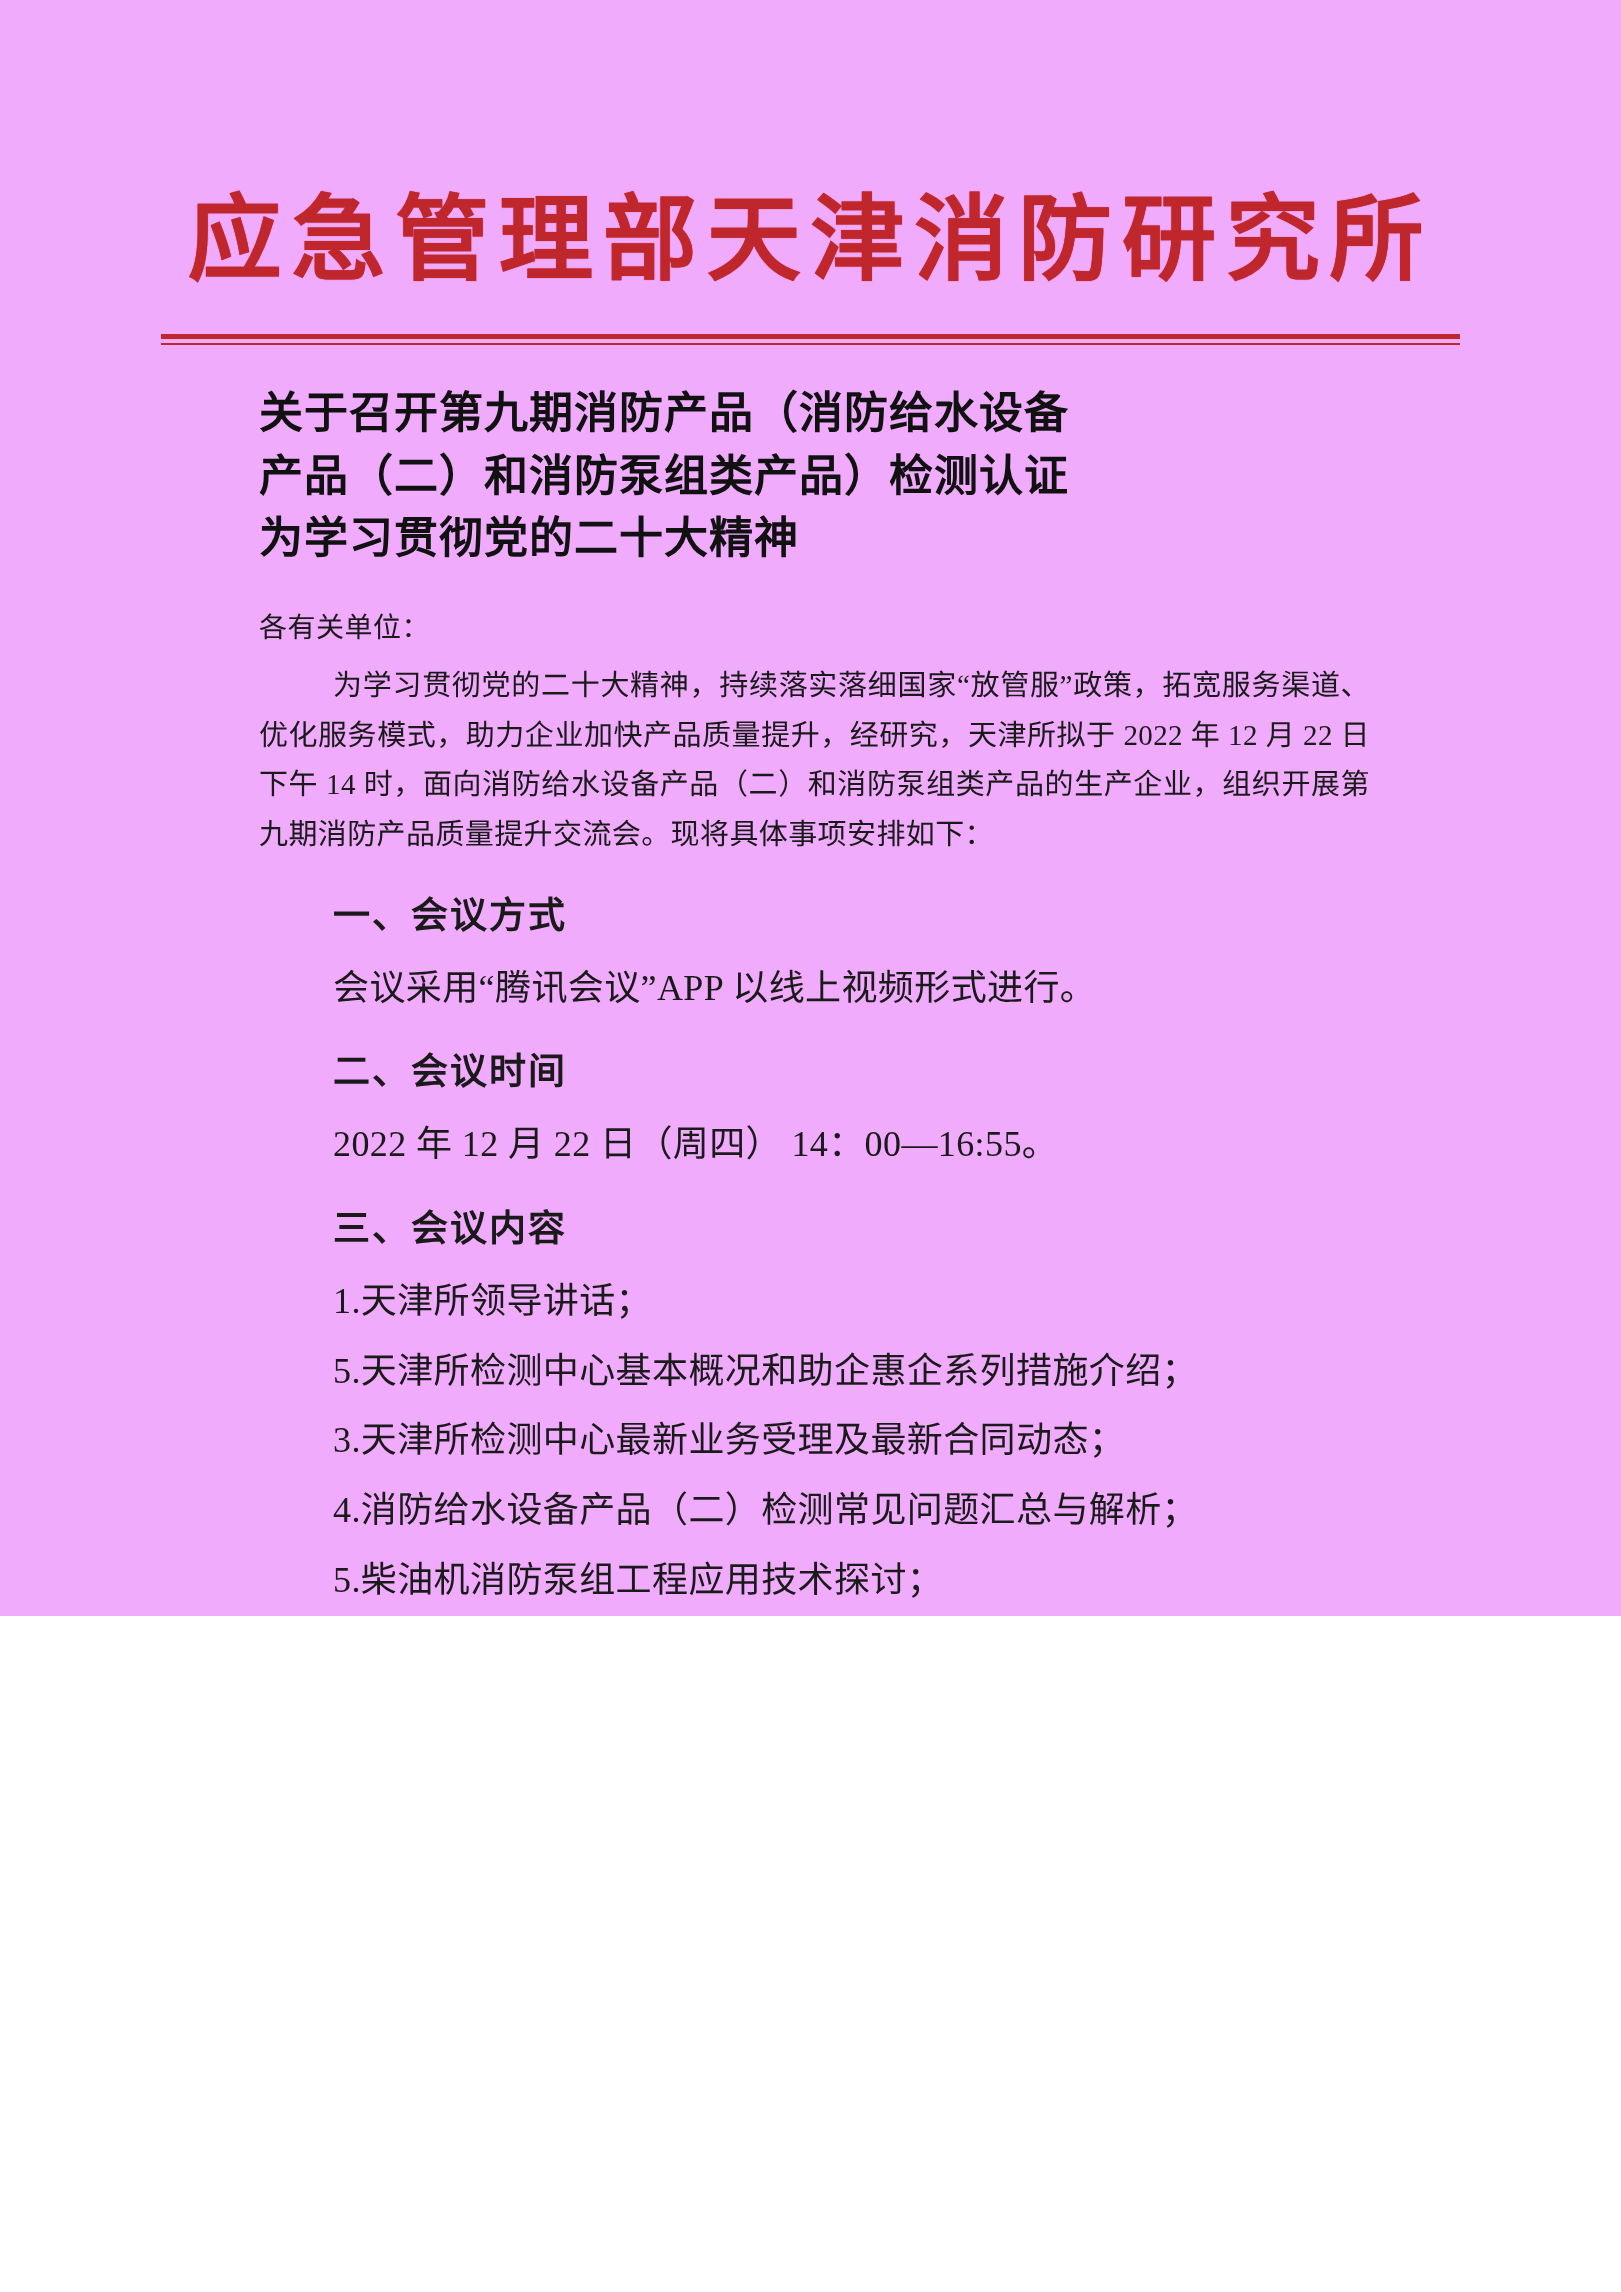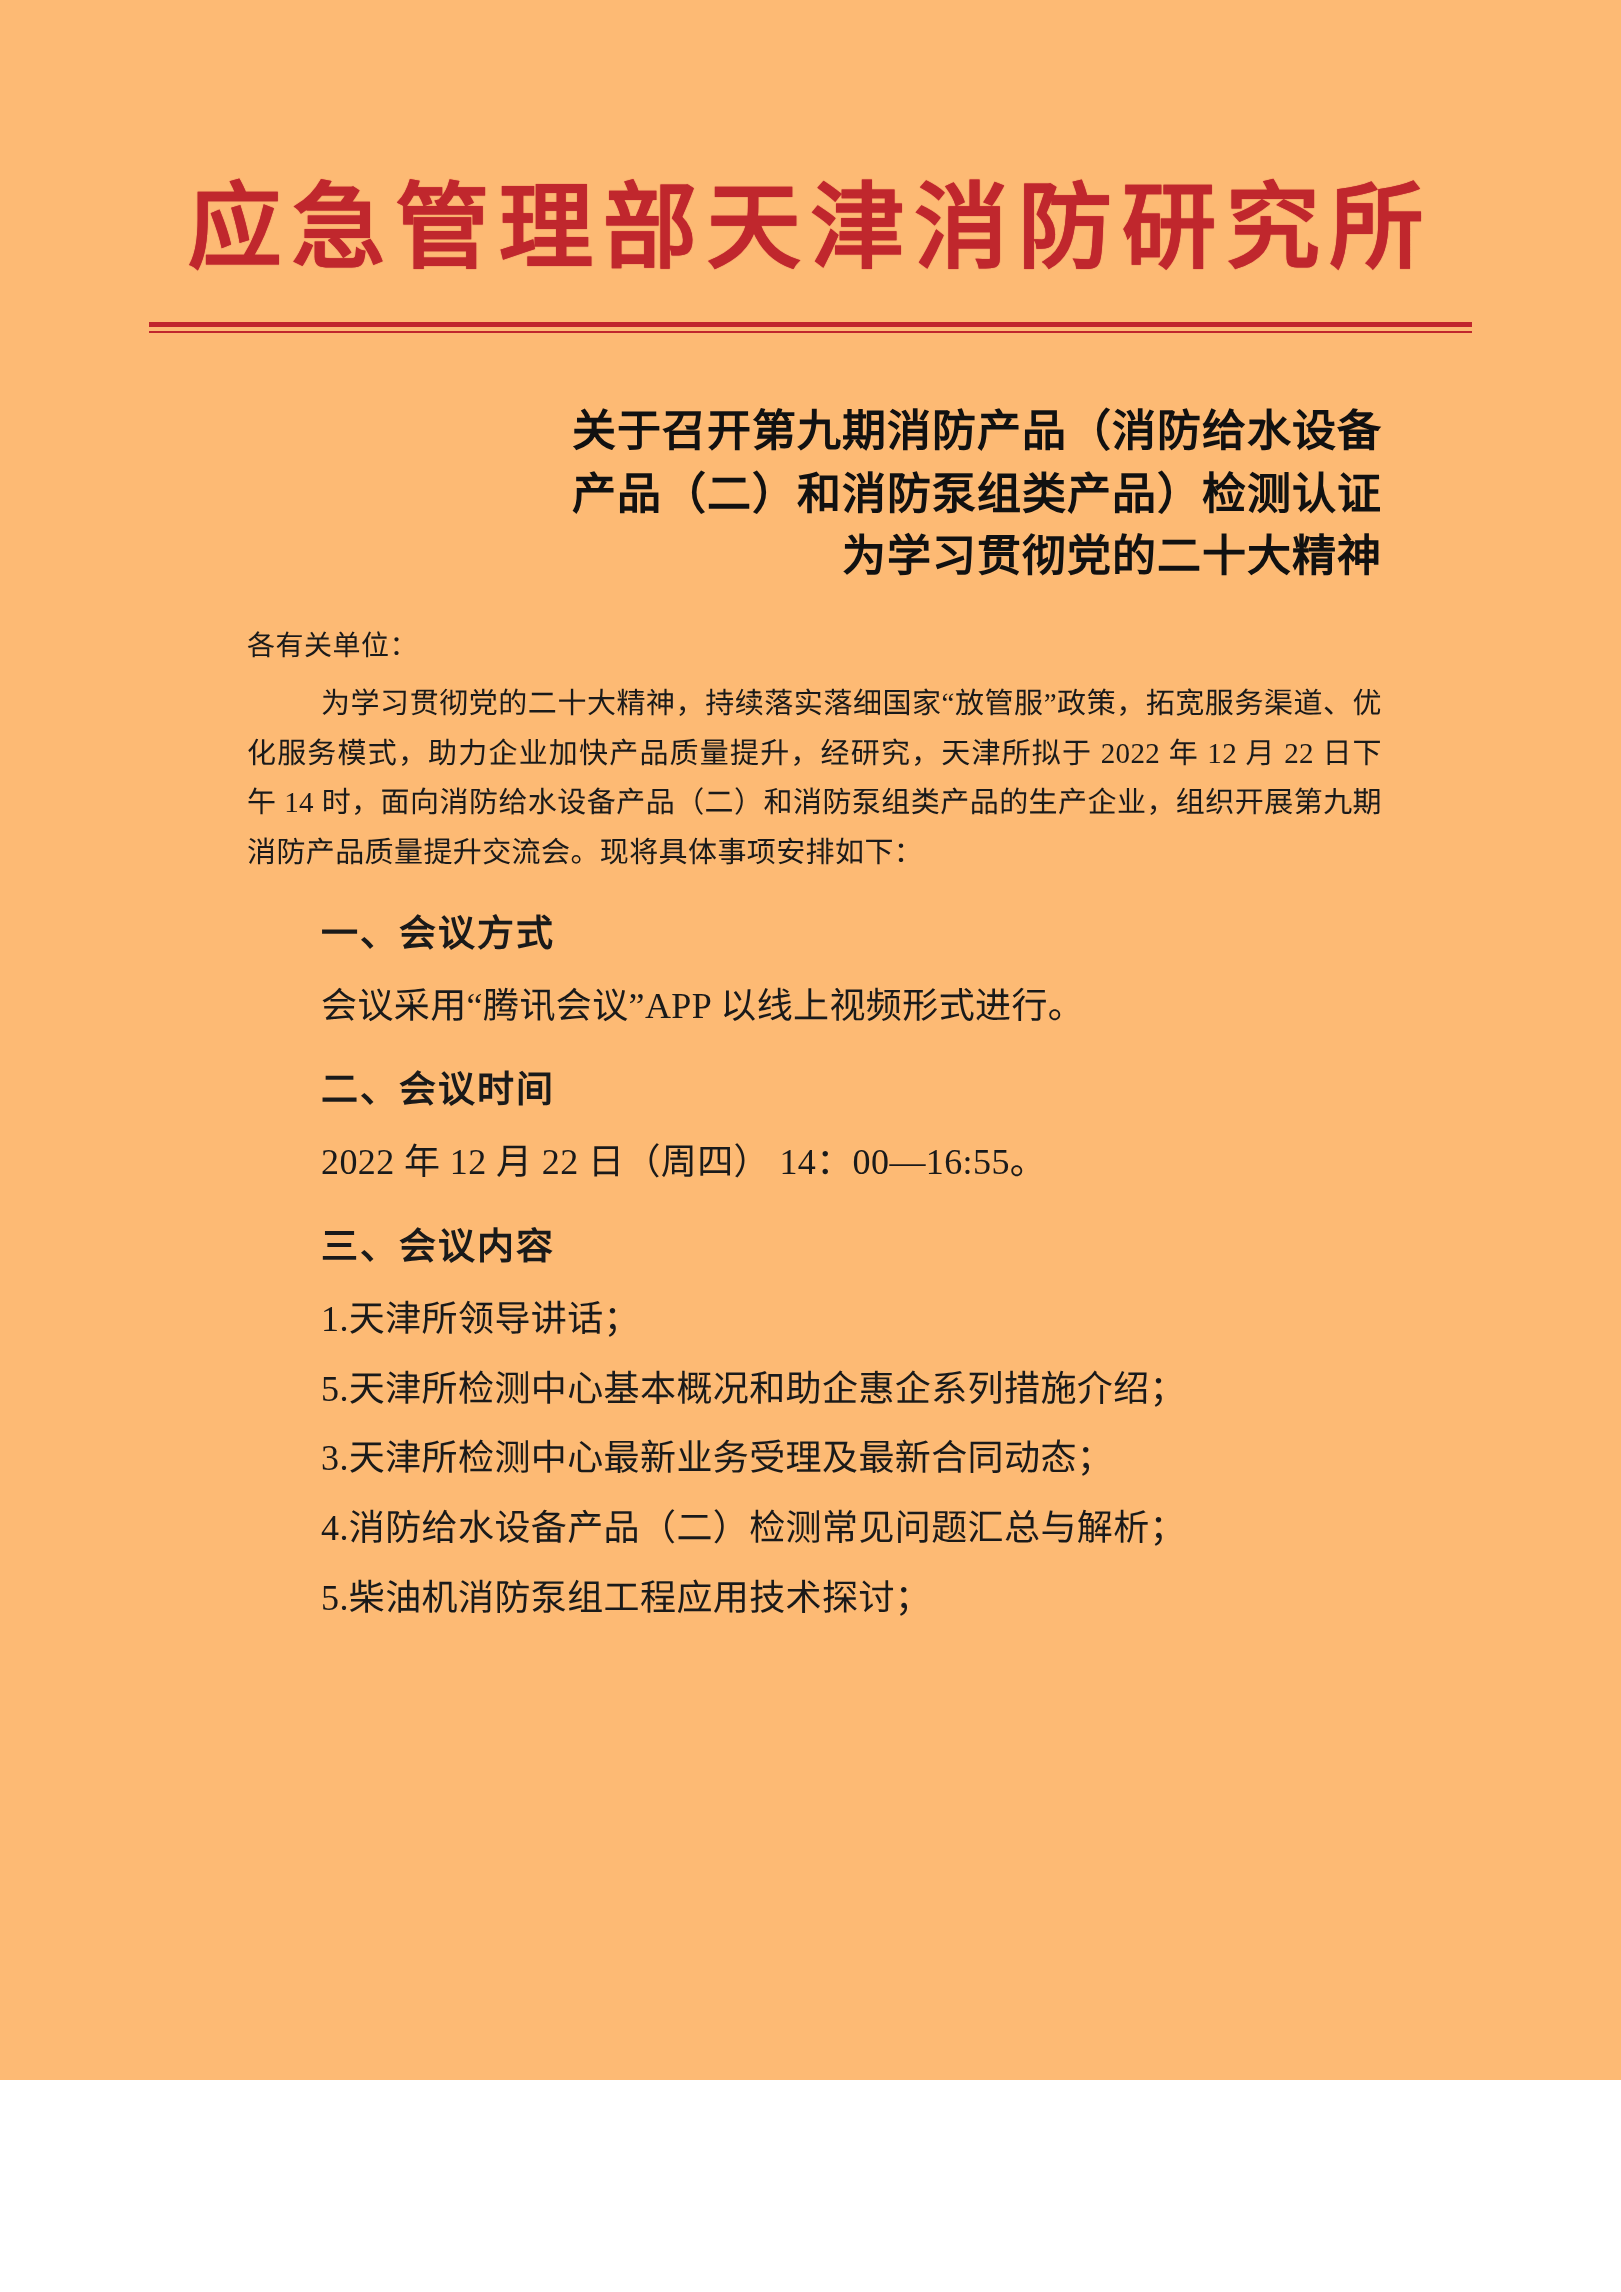--- a/index.html
+++ b/index.html
@@ -10,25 +10,25 @@
   body {
     width: 1621px;
     height: 2293px;
     font-family: "Liberation Serif", "DejaVu Serif", serif;
     color: #1a1a1a;
     position: relative;
     overflow: hidden;
   }
   .page {
     width: 1621px;
-    height: 2080px;
+    height: 1616px;
     box-sizing: border-box;
-    padding: 4px;
+    padding: 16px;
     position: relative;
-    background: #fdba74;
+    background: #f0abfc;
   }
 
   
   .letterhead {
     padding-top: 174px;
     text-align: center;
   }
   .letterhead-title {
     font-family: "DejaVu Serif", "Liberation Serif", serif;
     font-weight: 700;
@@ -53,22 +53,22 @@
   .rule-thin {
     height: 2px;
     background: #c0272d;
   }
 
   
   .doc {
     padding: 0 235px 0 243px;
   }
   .doc-title {
-    margin-top: 67px;
-    text-align: right;
+    margin-top: 37px;
+    text-align: left;
     font-family: "DejaVu Serif", "Liberation Serif", serif;
     font-weight: 700;
     font-size: 44px;
     line-height: 1.42;
     letter-spacing: 1px;
     color: #111;
   }
   .doc-title .ln {
     display: block;
   }

